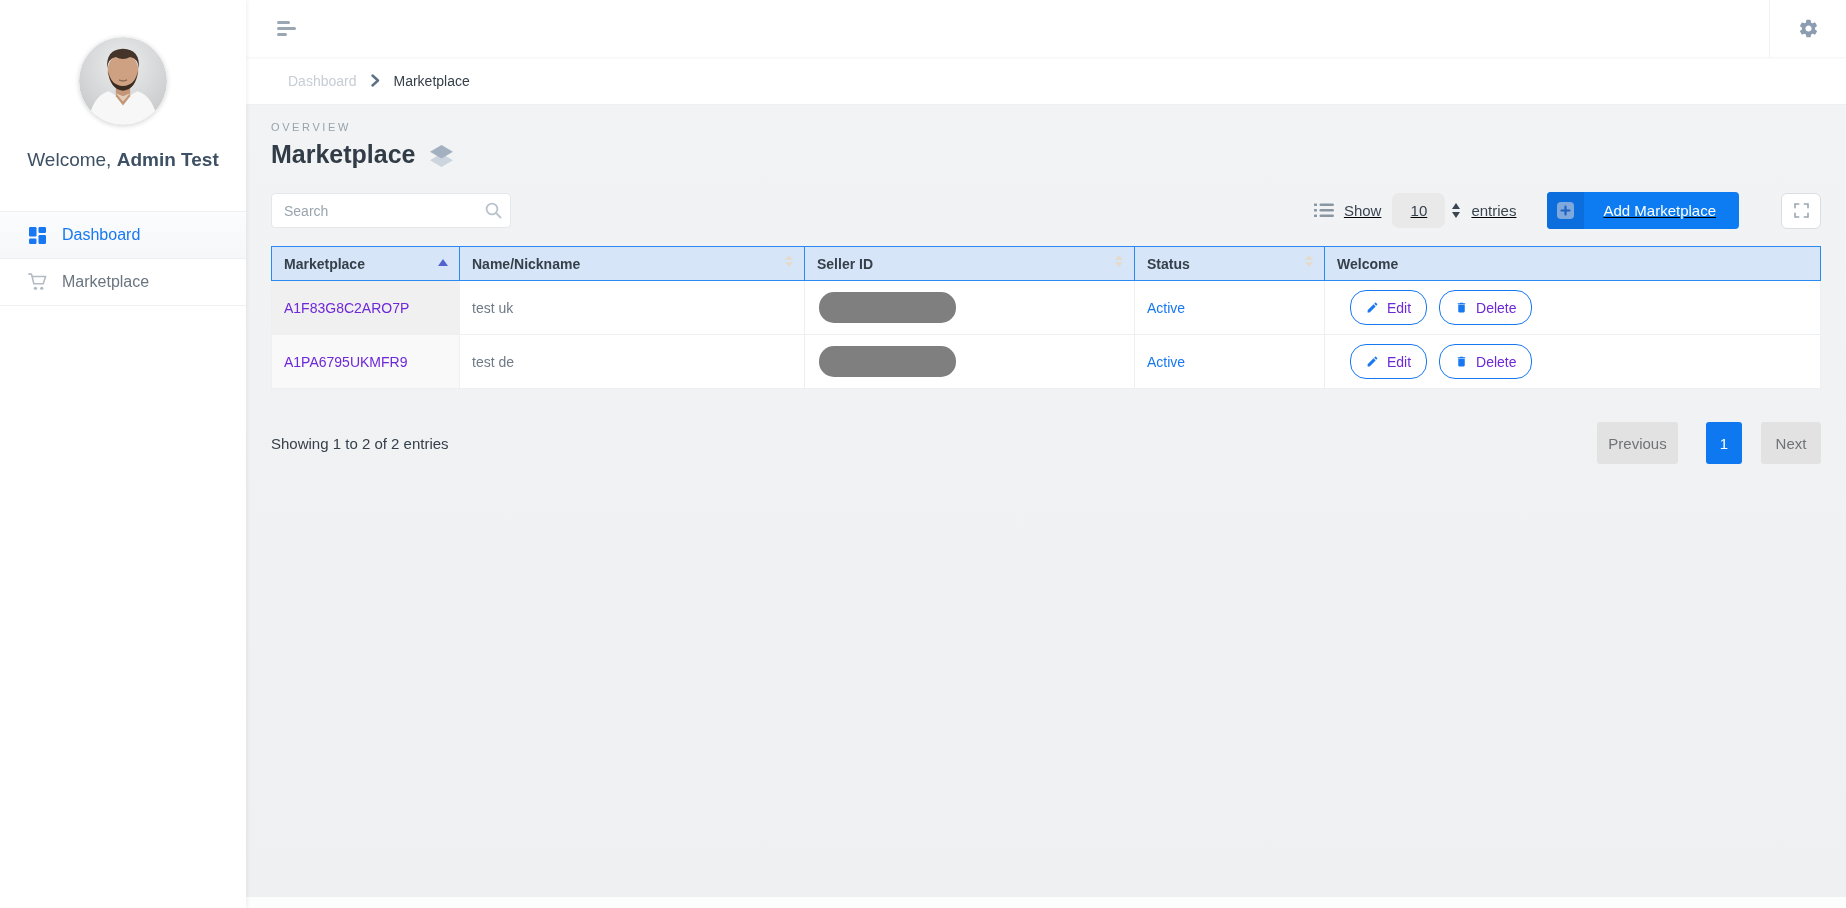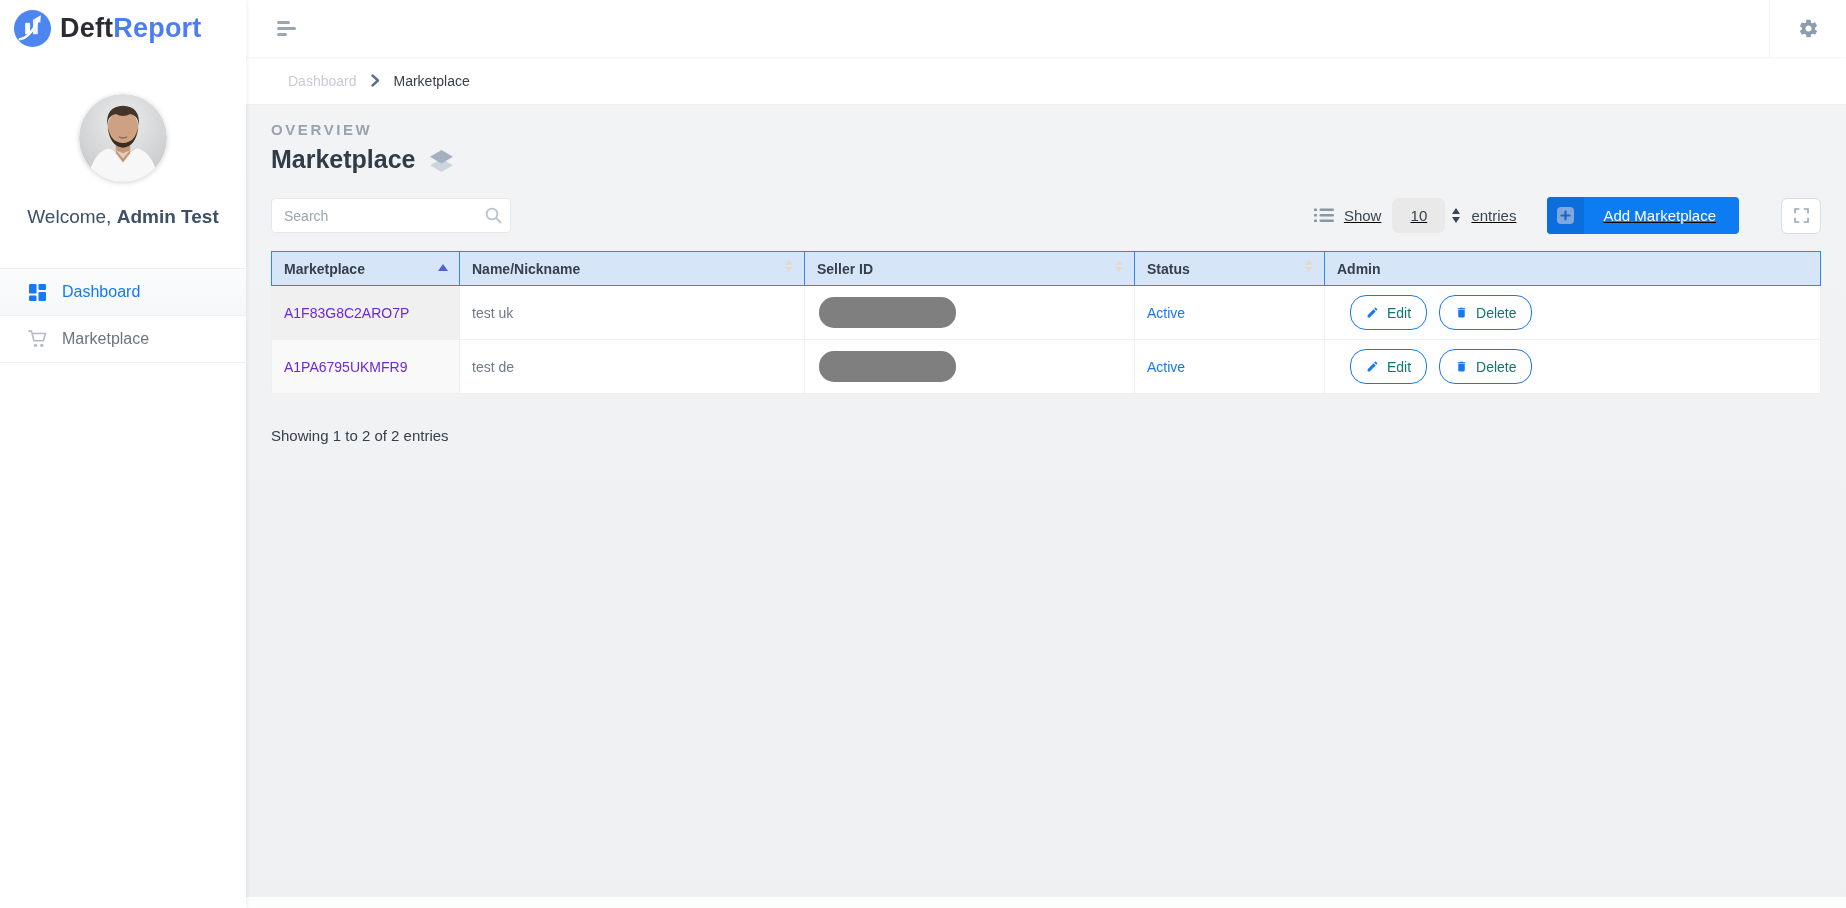--- a/index.html
+++ b/index.html
@@ -45,21 +45,21 @@
     background:#fff; display:flex; align-items:center; padding-left:42px; gap:14px;
     font-size:14px; border-bottom:1px solid #edeff1; z-index:4; }
   .crumb-inactive { color:#c6cdd5; cursor:pointer; }
   .crumb-active { color:#36404a; }
 
   
   .content { position:absolute; left:246px; top:105px; right:0; bottom:11px;
     background:linear-gradient(180deg,#f1f3f5,#eef0f2); padding:16px 25px 0 25px; }
   .footer-strip { position:absolute; left:246px; right:0; bottom:0; height:11px; background:#fcfdfd; }
 
-  .overview-label { font-size:15px; letter-spacing:2.6px; color:#98a3ad; font-weight:700; }
+  .overview-label { font-size:11px; letter-spacing:2.6px; color:#98a3ad; font-weight:400; }
   .title-row { display:flex; align-items:center; gap:13px; margin-top:7px; }
   .page-title { font-size:25px; font-weight:700; color:#323c46; }
 
   
   .controls { display:flex; align-items:center; justify-content:space-between; margin-top:23px; }
   .search-wrap { position:relative; }
   .search-input { width:240px; height:35px; border:1px solid #e4e8eb; border-radius:4px;
     padding:0 36px 0 12px; font-size:14px; color:#36404a; outline:none; background:#fff; }
   .search-input::placeholder { color:#9aa5ae; }
   .search-icon { position:absolute; right:9px; top:9px; pointer-events:none; }
@@ -103,52 +103,40 @@
     border-left:5px solid transparent; border-right:5px solid transparent;
     border-bottom:7px solid #5462cf; }
   .sort-both { position:absolute; right:11px; top:8px; display:flex; flex-direction:column; gap:2px; }
   .sort-both .u { width:0; height:0; border-left:4px solid transparent; border-right:4px solid transparent;
     border-bottom:5.5px solid #e3dbcc; }
   .sort-both .d { width:0; height:0; border-left:4px solid transparent; border-right:4px solid transparent;
     border-top:5.5px solid #e3dbcc; }
 
   .action-cell { padding-left:25px !important; }
   .action-btn { display:inline-flex; align-items:center; gap:8px; height:35px; padding:0 15px;
-    border:1px solid #1778f2; background:#fff; color:#0f766e; border-radius:16px; font-size:14px;
+    border:1px solid #1778f2; background:#fff; color:#6d28d9; border-radius:16px; font-size:14px;
     cursor:pointer; font-family:inherit; vertical-align:middle; }
   .action-btn + .action-btn { margin-left:8px; }
 
   .redacted-pill { width:137px; height:31px; background:#7f7f7f; border-radius:15px; margin-left:2px; }
 
   
   .table-footer { display:flex; align-items:center; justify-content:space-between; margin-top:33px; }
   .info-text { font-size:15px; color:#36404a; }
   .pagination { display:flex; align-items:center; }
   .page-btn { height:42px; border:none; border-radius:3px; font-size:15px; cursor:pointer;
     font-family:inherit; }
   .page-prev { width:81px; background:#e2e2e2; color:#6f7377; margin-right:28px; }
   .page-current { width:36px; background:#0d78f0; color:#fff; }
   .page-next { width:60px; background:#e2e2e2; color:#6f7377; margin-left:19px; }
 </style>
 </head>
 <body>
 
 <aside class="sidebar">
-  <div class="logo-box">
-    <span style="display:flex;">
-      <svg width="39" height="39" viewBox="0 0 40 40">
-        <circle cx="20" cy="20" r="19" fill="#4d86f0"></circle>
-        <rect x="12.5" y="14" width="5" height="12" rx="1" fill="#ffffff"></rect>
-        <rect x="20.5" y="10.5" width="5" height="15.5" rx="1" fill="#e9f0ff"></rect>
-        <path d="M7 31 Q17 29.5 26 11.5" stroke="#ffffff" stroke-width="2.6" fill="none" stroke-linecap="round"></path>
-        <path d="M28.5 6.5 L28 14 L21.5 10.5 Z" fill="#ffffff"></path>
-      </svg>
-    </span>
-    <span class="logo-text"><span class="logo-deft">Deft</span><span class="logo-report">Report</span></span>
-  </div>
 
   <div class="profile">
     <div class="avatar">
       <svg viewBox="0 0 86 86" width="88" height="88">
         <defs>
           <radialGradient id="avbg" cx="50%" cy="32%" r="75%">
             <stop offset="0%" stop-color="#ededed"></stop>
               <stop offset="100%" stop-color="#c3c6c8"></stop>
           </radialGradient>
           <clipPath id="avclip">
@@ -319,21 +307,21 @@
             </span>
         </th>
         <th>
           <span>Status</span>
           <span class="sort-both">
               <span class="u"></span>
               <span class="d"></span>
             </span>
         </th>
         <th>
-          <span>Admin</span>
+          <span>Welcome</span>
         </th>
       </tr>
     </thead>
     <tbody>
       <tr>
         <td class="sorted-odd cell-id">A1F83G8C2ARO7P</td>
         <td class="cell-name">test uk</td>
         <td>
             <div class="redacted-pill"></div>
           </td>
@@ -381,16 +369,21 @@
             </span>
             <span>Delete</span>
           </button>
         </td>
       </tr>
     </tbody>
   </table>
 
   <div class="table-footer">
     <span class="info-text">Showing 1 to 2 of 2 entries</span>
+    <div class="pagination">
+      <button class="page-btn page-prev">Previous</button>
+      <button class="page-btn page-current">1</button>
+      <button class="page-btn page-next">Next</button>
+    </div>
   </div>
 </main>
 
 <div class="footer-strip"></div>
 
 </body></html>

